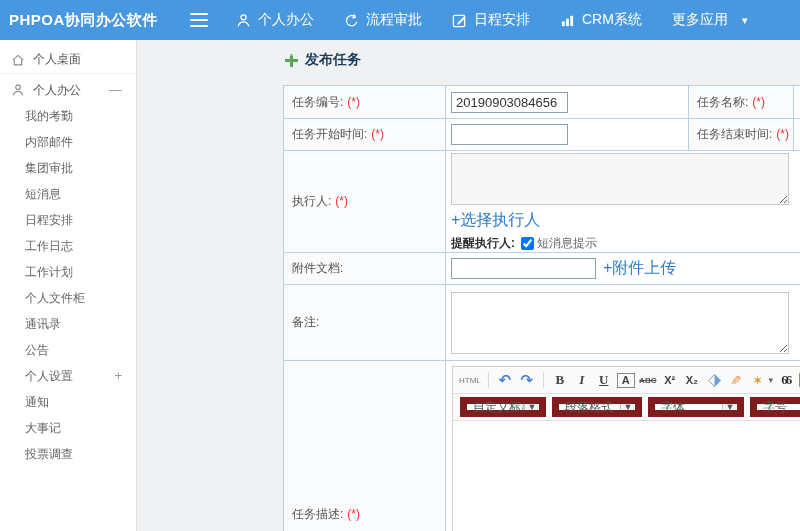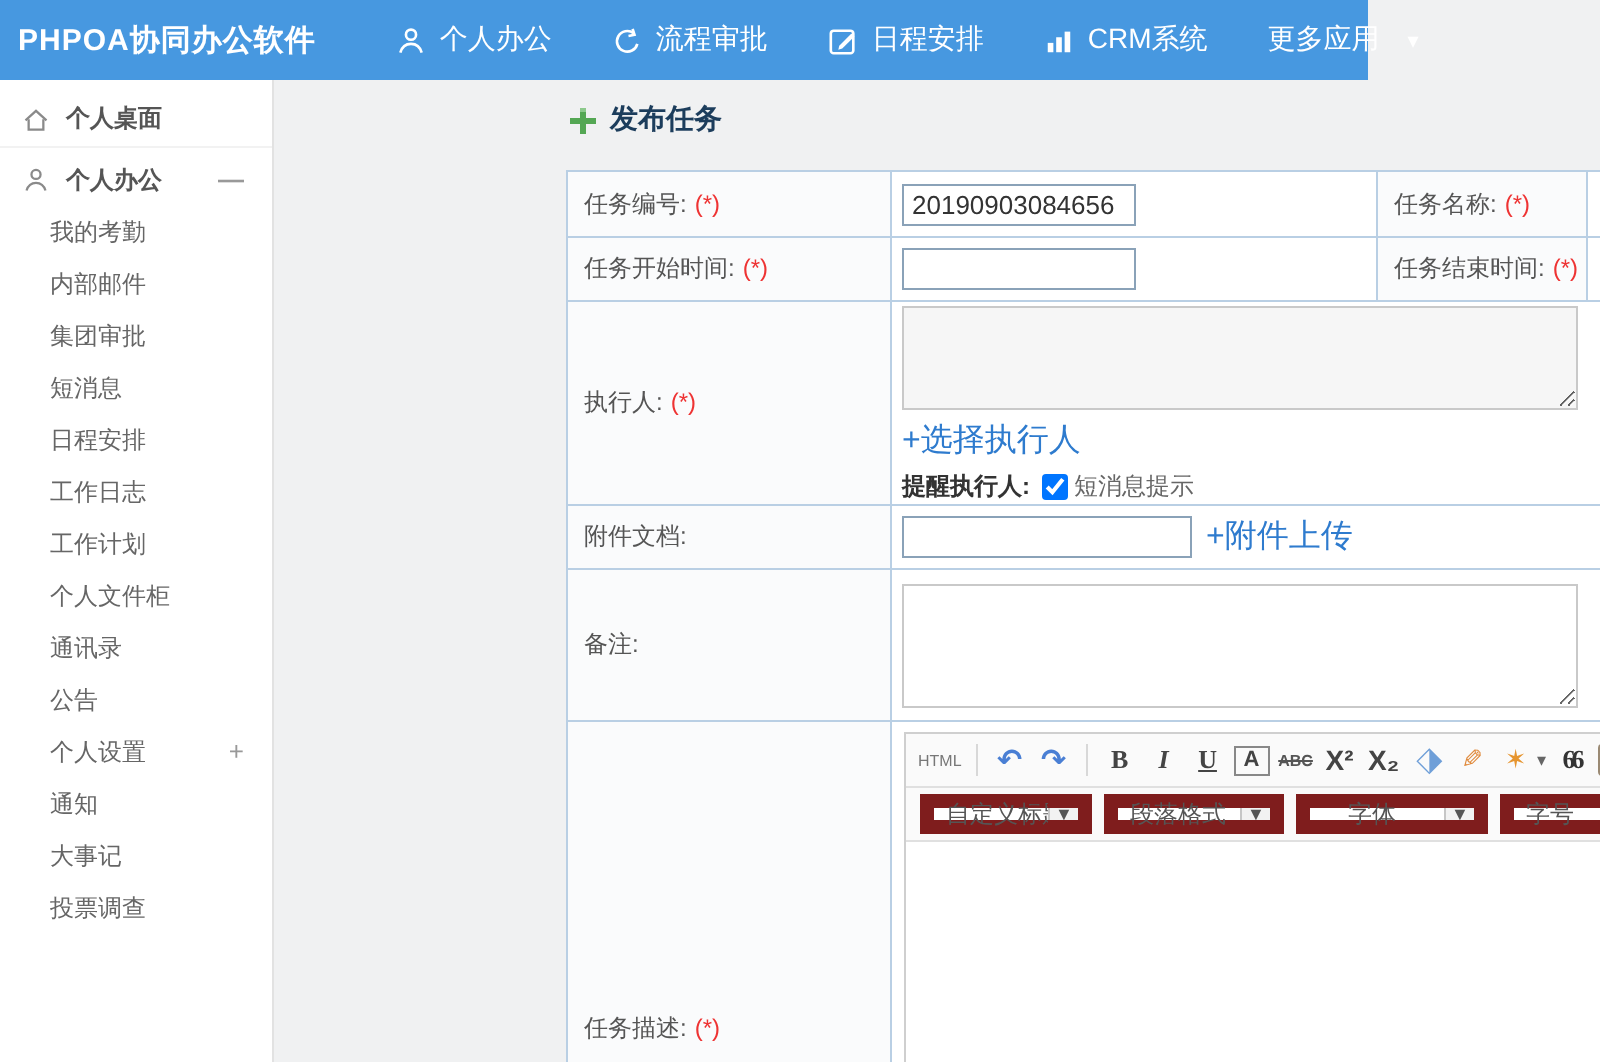--- a/index.html
+++ b/index.html
@@ -1,33 +1,33 @@
 <!DOCTYPE html>
 <html><head>
 <meta charset="utf-8">
 <style>
   * { box-sizing: border-box; margin: 0; padding: 0; }
   html,body { width: 800px; height: 531px; overflow: hidden; }
   body { font-family: "Liberation Sans", "DejaVu Sans", sans-serif; }
   .screen { position: relative; width: 800px; height: 531px; overflow: hidden; background: #f0f1f2; }
 
   
-  .topbar { position: absolute; top:0; left:0; width:684px; height:40px; background:#4798e0; display:flex; align-items:center; color:#fff; }
+  .topbar { position: absolute; top:0; left:0; width:800px; height:40px; background:#4798e0; display:flex; align-items:center; color:#fff; }
   .logo { width:178px; padding-left:9px; font-size:15px; font-weight:bold; letter-spacing:.5px; white-space:nowrap; }
   .hamburger { width:18px; height:14px; margin:0 0 0 12px; display:flex; flex-direction:column; justify-content:space-between; cursor:pointer; }
   .hamburger i { display:block; height:2px; background:#fff; border-radius:1px; }
   .topnav { display:flex; align-items:center; margin-left:28px; }
   .nav-item { display:flex; align-items:center; margin-right:30px; font-size:14px; white-space:nowrap; cursor:pointer; }
   .nav-item .nicon { display:inline-flex; margin-right:7px; }
   .nav-item .caret { font-size:11px; margin-left:14px; }
 
   
   .sidebar { position:absolute; top:40px; left:0; width:137px; height:491px; background:#fff; border-right:1px solid #e2e2e2; padding-top:6px; overflow:hidden; }
   .side-item { position:relative; height:26px; display:flex; align-items:center; font-size:12px; color:#666; cursor:pointer; }
-  .side-item.lv0 { padding-left:11px; color:#555;font-weight:bold; }
+  .side-item.lv0 { padding-left:11px; color:#555; }
   .side-item.lv0 .sicon { margin-right:8px; display:inline-flex; }
   .side-item.lv1 { padding-left:25px; }
   .side-item .toggle { position:absolute; right:14px; top:0; line-height:26px; color:#999; font-size:13px; }
   .side-item.first { border-bottom:1px solid #f2f2f2; height:28px; margin-bottom:3px; }
 
   
   .main { position:absolute; top:40px; left:138px; width:662px; height:491px; background:#f0f1f2; overflow:hidden; }
   .page-title { position:absolute; left:147px; top:11px; display:flex; align-items:center; font-size:14px; font-weight:bold; color:#1c3d5c; }
   .page-title .plus { display:inline-flex; margin-right:7px; }
 
@@ -56,31 +56,31 @@
   .ed-toolbar { height:27px; background:#fafafa; border-bottom:1px solid #e0e0e0; display:flex; align-items:center; padding:0 4px; overflow:hidden; white-space:nowrap; }
   .tbtn { display:inline-flex; align-items:center; justify-content:center; min-width:18px; height:20px; margin:0 2px; font-size:13px; color:#444; cursor:pointer; }
   .tsep { width:1px; height:16px; background:#d8d8d8; margin:0 5px; }
   .t-html { font-size:8px; color:#777; letter-spacing:0; }
   .t-blue { color:#4a7fd4; font-size:15px; font-weight:bold; }
   .t-b { font-family:"Liberation Serif",serif; font-weight:bold; }
   .t-i { font-family:"Liberation Serif",serif; font-style:italic; font-weight:bold; }
   .t-u { font-family:"Liberation Serif",serif; text-decoration:underline; font-weight:bold; }
   .t-box { border:1px solid #888; width:16px; height:15px; font-size:11px; font-weight:bold; }
   .t-strike { font-size:8px; text-decoration:line-through; color:#555; font-weight:bold; }
-  .t-xs { font-size:14px; font-weight:bold; color:#444; }
+  .t-xs { font-size:11px; font-weight:bold; color:#444; }
   .t-eraser { color:#6f9fd8; transform:rotate(-45deg); font-size:12px; }
   .t-brush { color:#e08a3c; font-size:13px; transform:scaleX(-1); }
   .t-wand { color:#e6952f; font-size:13px; margin-right:0; }
   .t-caret { font-size:9px; color:#666; min-width:8px; margin:0; }
   .t-quote { font-family:"Liberation Serif",serif; font-weight:bold; letter-spacing:-2px; color:#333; }
   .t-clip { border:1px solid #9a8a74; background:#f7efdf; width:14px; height:16px; font-size:9px; font-weight:bold; color:#555; border-radius:2px; }
   .dd { display:inline-flex; align-items:center; border:7px solid #7f1d1d; background:#fff; height:20px; margin:0 3px; cursor:pointer; }
   .dd .txt { padding:0 6px; font-size:12px; color:#555; flex:1; white-space:nowrap; overflow:hidden; }
   .dd .arr { width:15px; align-self:stretch; border-left:1px solid #c6c6c6; background:#f2f2f2; display:flex; align-items:center; justify-content:center; font-size:9px; color:#555; }
-  .dd0 { width:86px; } .dd1 { width:90px; } .dd2 { width:96px;padding-left:13px; } .dd3 { width:82px; }
+  .dd0 { width:86px; } .dd1 { width:90px; } .dd2 { width:96px; } .dd3 { width:82px; }
   .ed-content { height:245px; background:#fff; outline:none; }
 </style>
 </head>
 <body>
 
 <div class="screen">
 
   <header class="topbar">
     <div class="logo">PHPOA协同办公软件</div>
     <div class="hamburger">

